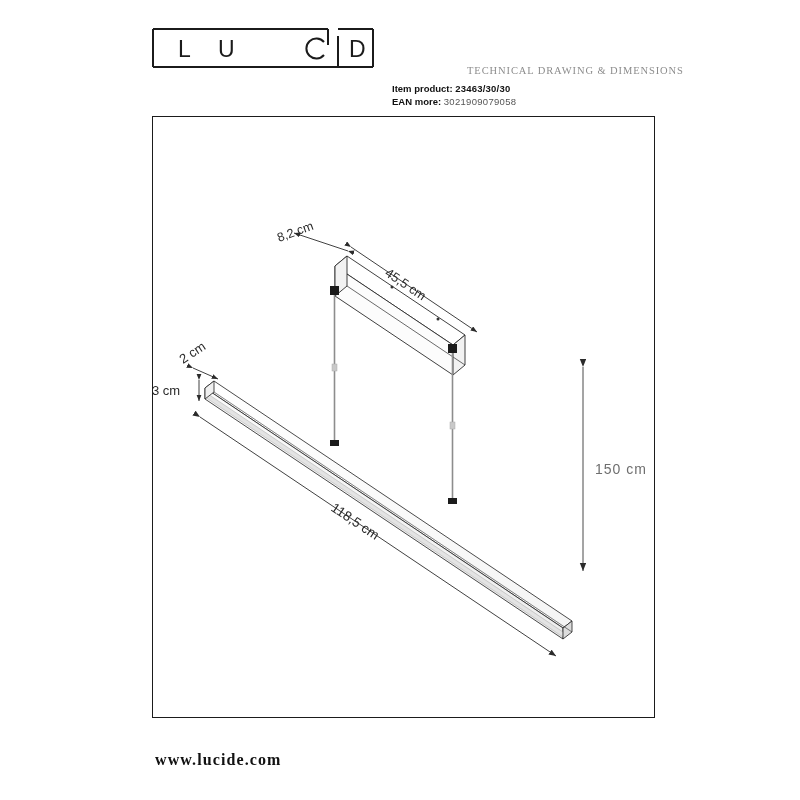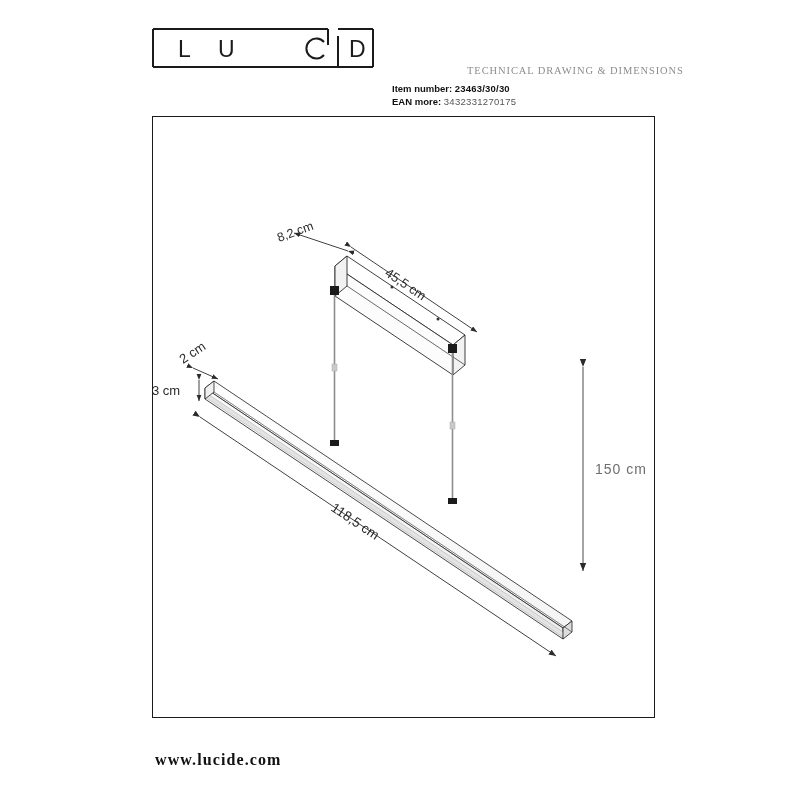--- a/index.html
+++ b/index.html
@@ -133,26 +133,26 @@
       <text x="236" y="29" font-family="Liberation Sans, sans-serif" font-size="23" fill="#1b1b1b">E</text>
     </svg>
   </div>
 
   <div class="header-tagline">TECHNICAL DRAWING &amp; DIMENSIONS</div>
 
   <div class="product-name">SIGMA</div>
 
   <div class="meta">
     <div>
-      <span class="lbl">Item number:</span>
+      <span class="lbl">Item product:</span>
       <span class="val-bold">23463/30/30</span>
     </div>
     <div>
       <span class="lbl">EAN more:</span>
-      <span class="val">3432331270175</span>
+      <span class="val">3021909079058</span>
     </div>
   </div>
 
   <div class="frame"></div>
 
   <div class="drawing">
     <svg width="503" height="602" viewBox="0 0 503 602">
 
       <defs>
         <marker id="arr" markerWidth="9" markerHeight="9" refX="8" refY="3.2" orient="auto" markerUnits="strokeWidth">

